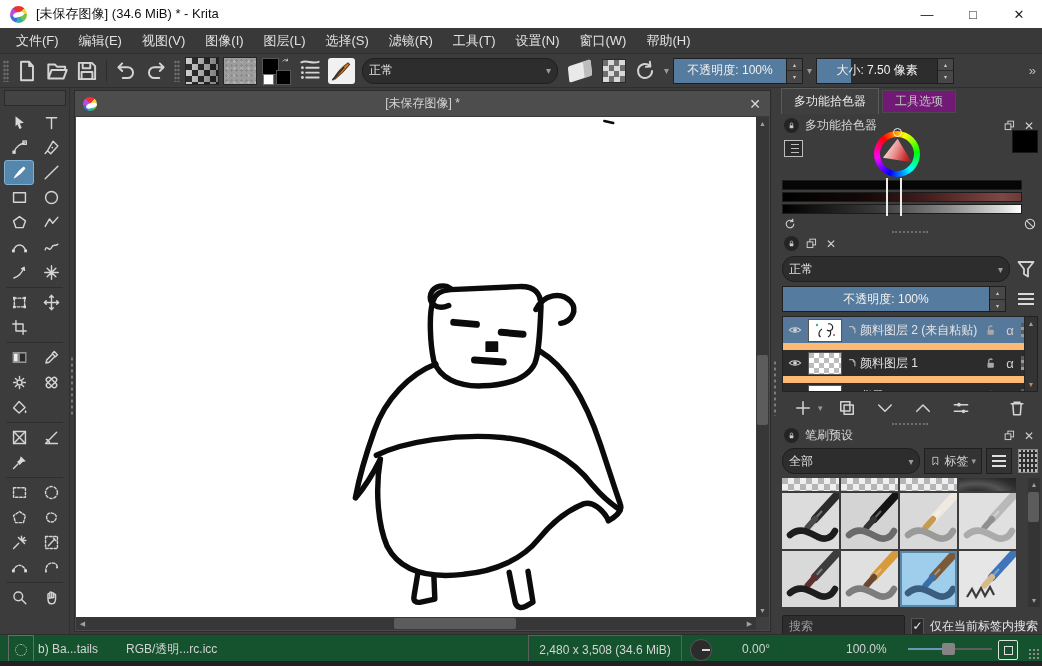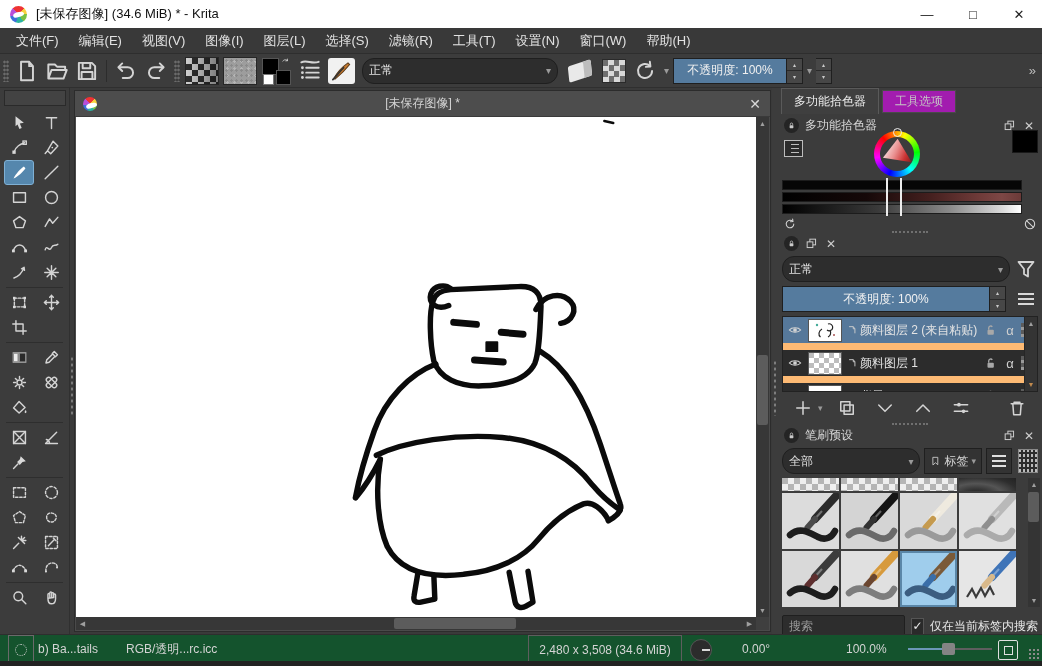--- a/index.html
+++ b/index.html
@@ -85,21 +85,21 @@
   .vthumb{position:absolute;right:1px;width:11px;background:#5c5c5c;border-radius:2px;}
   .hthumb{position:absolute;bottom:1px;height:11px;background:#5c5c5c;border-radius:2px;}
 
   
   .splitter{width:6px;background:#3c3c3c;position:relative;}
   .splitter .dots{position:absolute;left:1px;top:272px;width:4px;height:56px;background-image:radial-gradient(#7e7e7e 1px,transparent 1.2px);background-size:4px 6px;}
   .rightpanel{width:264px;background:#3c3c3c;display:flex;flex-direction:column;}
   .rtabs{height:27px;display:flex;padding-left:3px;gap:3px;}
   .rtab{padding:0 12px;display:flex;align-items:center;font-size:12px;}
   .rtab.active{background:#3f3f3f;border:1px solid #5a5a5a;border-bottom:none;color:#ececec;height:26px;box-sizing:border-box;}
-  .rtab.inactive{background:#a21caf;border:1px solid #4a4a4a;color:#c4c4c4;height:23px;margin-top:2px;box-sizing:border-box;}
+  .rtab.inactive{background:#701a75;border:1px solid #4a4a4a;color:#c4c4c4;height:23px;margin-top:2px;box-sizing:border-box;}
   .docker{position:relative;}
   .dockerhead{height:21px;display:flex;align-items:center;gap:6px;padding:0 6px;}
   .dockerhead .title{font-size:12px;color:#d8d8d8;flex:1;}
   .lockcirc{width:15px;height:15px;border-radius:50%;background:#242424;display:flex;align-items:center;justify-content:center;}
   .lockcirc svg{width:9px;height:9px;}
   .floatic{width:13px;height:13px;}
   .closeic{width:14px;text-align:center;color:#cfcfcf;font-size:12px;}
   .dotsep{height:3px;display:flex;align-items:center;justify-content:center;}
   .dotsep i{display:block;width:36px;border-top:2px dotted #707070;}
 
@@ -295,20 +295,24 @@
     <div class="droparr">▾</div>
     <div class="sliderbox" style="width:112px">
       <div class="fill" style="width:100%"></div>
       <span>不透明度: 100%</span>
     </div>
     <div class="spinner">
       <div>▴</div>
       <div>▾</div>
     </div>
     <div class="droparr">▾</div>
+    <div class="sliderbox" style="width:120px">
+      <div class="fill" style="width:34px"></div>
+      <span>大小: 7.50 像素</span>
+    </div>
     <div class="spinner">
       <div>▴</div>
       <div>▾</div>
     </div>
     <div class="overflow">»</div>
   </div>
 
   <div class="workspace">
     <div class="toolbox" id="toolbox">
       <div class="tb-handle"></div>

